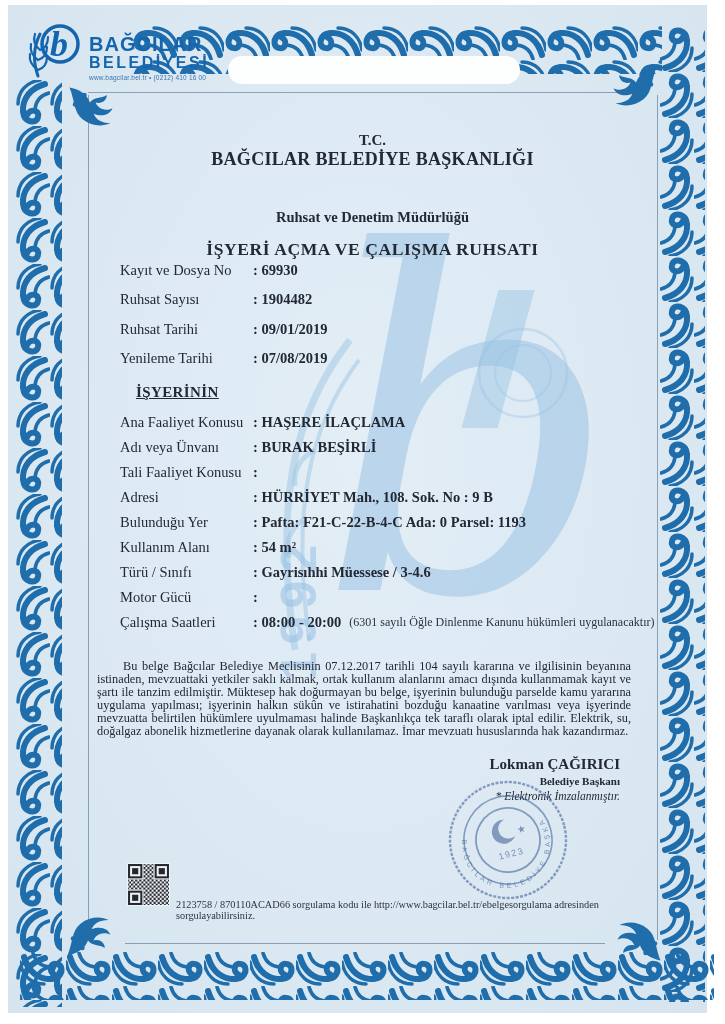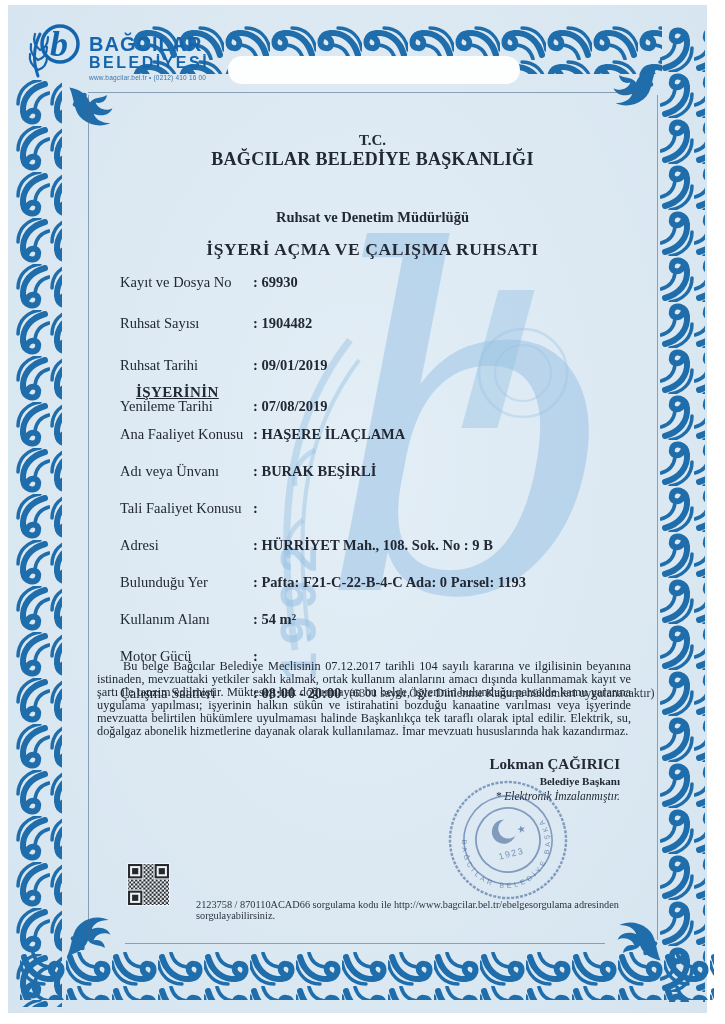--- a/index.html
+++ b/index.html
@@ -17,21 +17,21 @@
   .logo-contact{font-family:"Liberation Sans",sans-serif;font-size:6.5px;color:#3c74ae;margin-top:3px;letter-spacing:.2px;}
   .redaction{position:absolute;left:220px;top:51px;width:292px;height:28px;border-radius:14px;background:#fdfefe;z-index:6;}
   
   .title-block{position:absolute;left:80px;top:127px;width:569px;text-align:center;z-index:3;}
   .t-rep{font-size:15px;font-weight:bold;line-height:17px;}
   .t-auth{font-size:18px;font-weight:bold;line-height:20px;letter-spacing:.3px;}
   .t-dept{font-size:14.5px;font-weight:bold;line-height:16px;margin-top:40px;}
   .t-doc{font-size:17.5px;font-weight:bold;margin-top:14px;letter-spacing:.6px;}
   
   .fields{position:absolute;left:112px;z-index:3;}
-  .row{display:flex;align-items:center;font-size:14.5px;margin-top:12px;}
+  .row{display:flex;align-items:center;font-size:14.5px;}
   .r-row{height:29.3px;}
   .b-row{height:25px;}
   .lbl{width:133px;flex:none;}
   .val{font-weight:bold;white-space:pre;}
   .val::before{content:": ";white-space:pre;}
   .note{font-size:12px;margin-left:8px;color:#2a3340;}
   .sec-heading{font-size:15px;font-weight:bold;text-decoration:underline;height:26px;letter-spacing:.4px;margin-left:16px;}
   
   .legal{position:absolute;left:89px;top:643px;width:534px;font-size:12.3px;line-height:12.9px;
          text-align:justify;text-indent:26px;z-index:3;}
@@ -41,21 +41,21 @@
   .sig-title{font-size:11px;font-weight:bold;line-height:16px;}
   .sig-note{font-size:11.5px;font-style:italic;line-height:14px;}
   
   .wm{position:absolute;z-index:1;pointer-events:none;}
   .wm-letter{left:310px;top:240px;font-family:"DejaVu Serif",serif;font-style:italic;
              font-size:470px;line-height:.78;color:rgba(145,188,225,.48);}
   .wm-slash{left:472px;top:285px;width:36px;height:138px;background:rgba(150,192,227,.45);transform:skewX(-15deg);}
   .wm-year{left:262px;top:675px;width:160px;transform:rotate(-90deg);transform-origin:left top;
            font-family:"Liberation Sans",sans-serif;font-size:50px;font-weight:bold;
            letter-spacing:8px;color:rgba(150,192,227,.55);}
-  .footer-text{position:absolute;left:168px;top:894px;width:470px;font-size:10.3px;color:#2a3340;z-index:3;margin-left:20px;}
+  .footer-text{position:absolute;left:168px;top:894px;width:470px;font-size:10.3px;color:#2a3340;z-index:3;}
 </style>
 </head>
 <body>
 
 <div class="page">
   <div class="paper">
 
     <svg class="band" style="left:124px;top:21px;" width="530" height="48">
       <defs>
           <pattern id="p1" width="34" height="46" patternUnits="userSpaceOnUse" patternTransform="rotate(-90)">
@@ -219,20 +219,24 @@
         <span class="lbl">Adresi</span>
         <span class="val">HÜRRİYET Mah., 108. Sok. No : 9 B</span>
       </div>
       <div class="row b-row">
         <span class="lbl">Bulunduğu Yer</span>
         <span class="val">Pafta: F21-C-22-B-4-C Ada: 0 Parsel: 1193</span>
       </div>
       <div class="row b-row">
         <span class="lbl">Kullanım Alanı</span>
         <span class="val">54 m²</span>
+      </div>
+      <div class="row b-row">
+        <span class="lbl">Türü / Sınıfı</span>
+        <span class="val">Gayrisıhhi Müessese / 3-4.6</span>
       </div>
       <div class="row b-row">
         <span class="lbl">Motor Gücü</span>
         <span class="val"></span>
       </div>
       <div class="row b-row">
         <span class="lbl">Çalışma Saatleri</span>
         <span class="val">08:00 - 20:00</span>
         <span class="note">(6301 sayılı Öğle Dinlenme Kanunu hükümleri uygulanacaktır)</span>
       </div>

